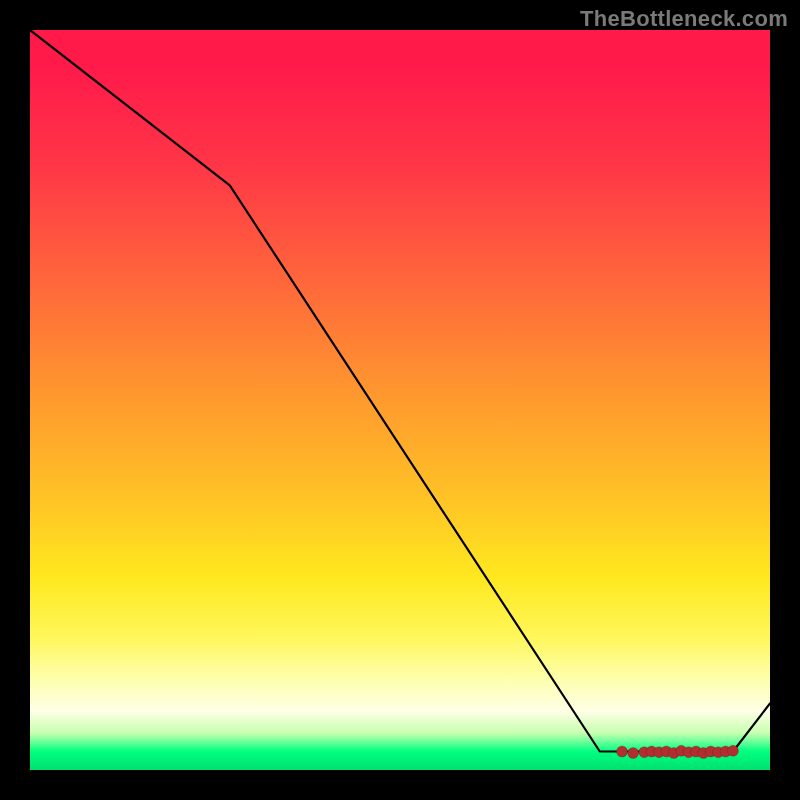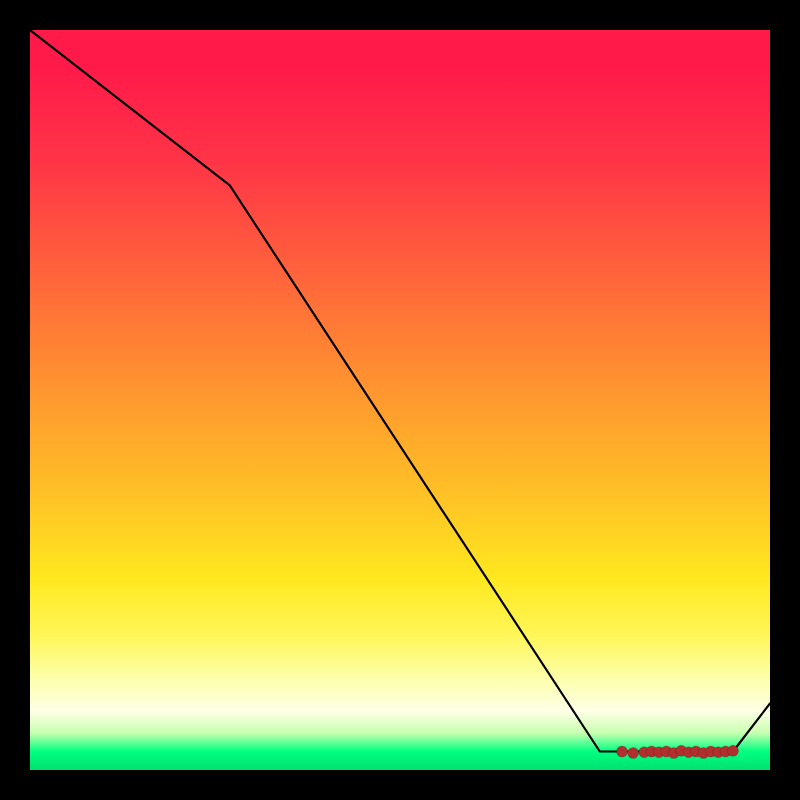--- a/index.html
+++ b/index.html
@@ -67,20 +67,21 @@
   .datapoint {
     fill: #b22f2f;
     stroke: rgba(0,0,0,0.25);
     stroke-width: 0.6;
   }
 </style>
 </head>
 <body>
 
 <div class="stage">
+  <div class="watermark">TheBottleneck.com</div>
 
   <div class="plot">
     <div class="plot-bg"></div>
     <svg viewBox="0 0 740 740" preserveAspectRatio="none">
       <path id="curve" class="curve" d="M0.0 0.0 L199.8 155.4 L569.8 721.5 L592.0 721.5 L614.2 721.5 L636.4 721.5 L658.6 721.5 L680.8 721.5 L703.0 721.5 L740.0 673.4"></path>
       <g id="markers">
           <circle cx="592.0" cy="721.5" r="5.5" class="datapoint"></circle>
           <circle cx="603.1" cy="723.0" r="5.5" class="datapoint"></circle>
           <circle cx="614.2" cy="722.2" r="5.5" class="datapoint"></circle>
           <circle cx="621.6" cy="721.5" r="5.5" class="datapoint"></circle>

